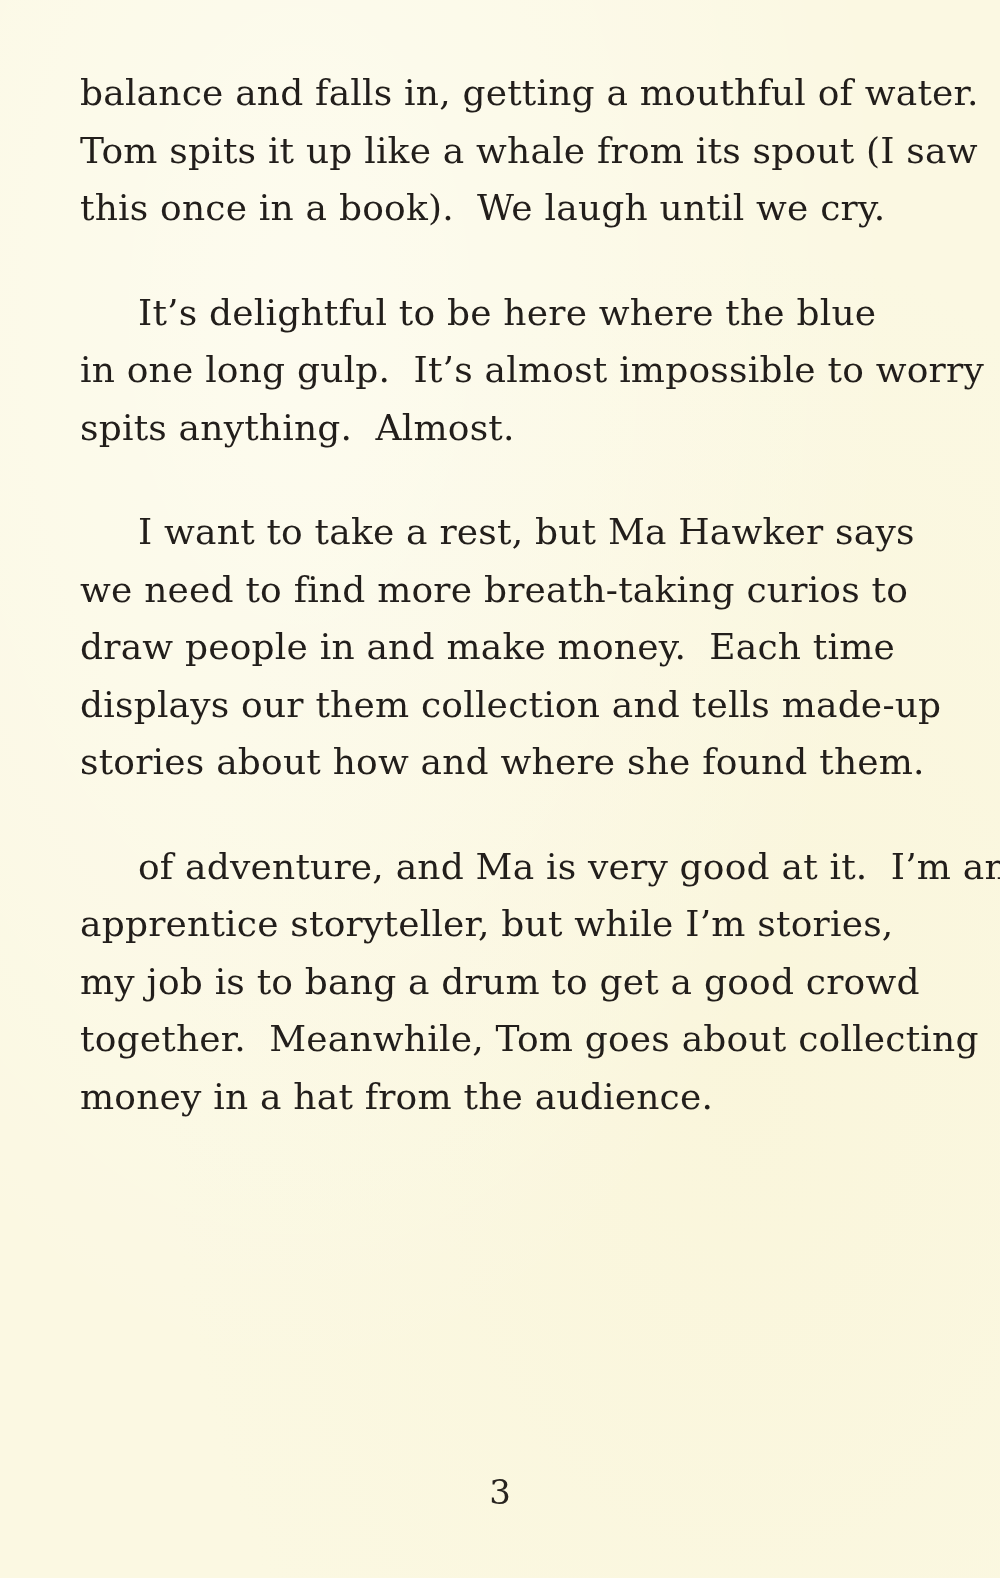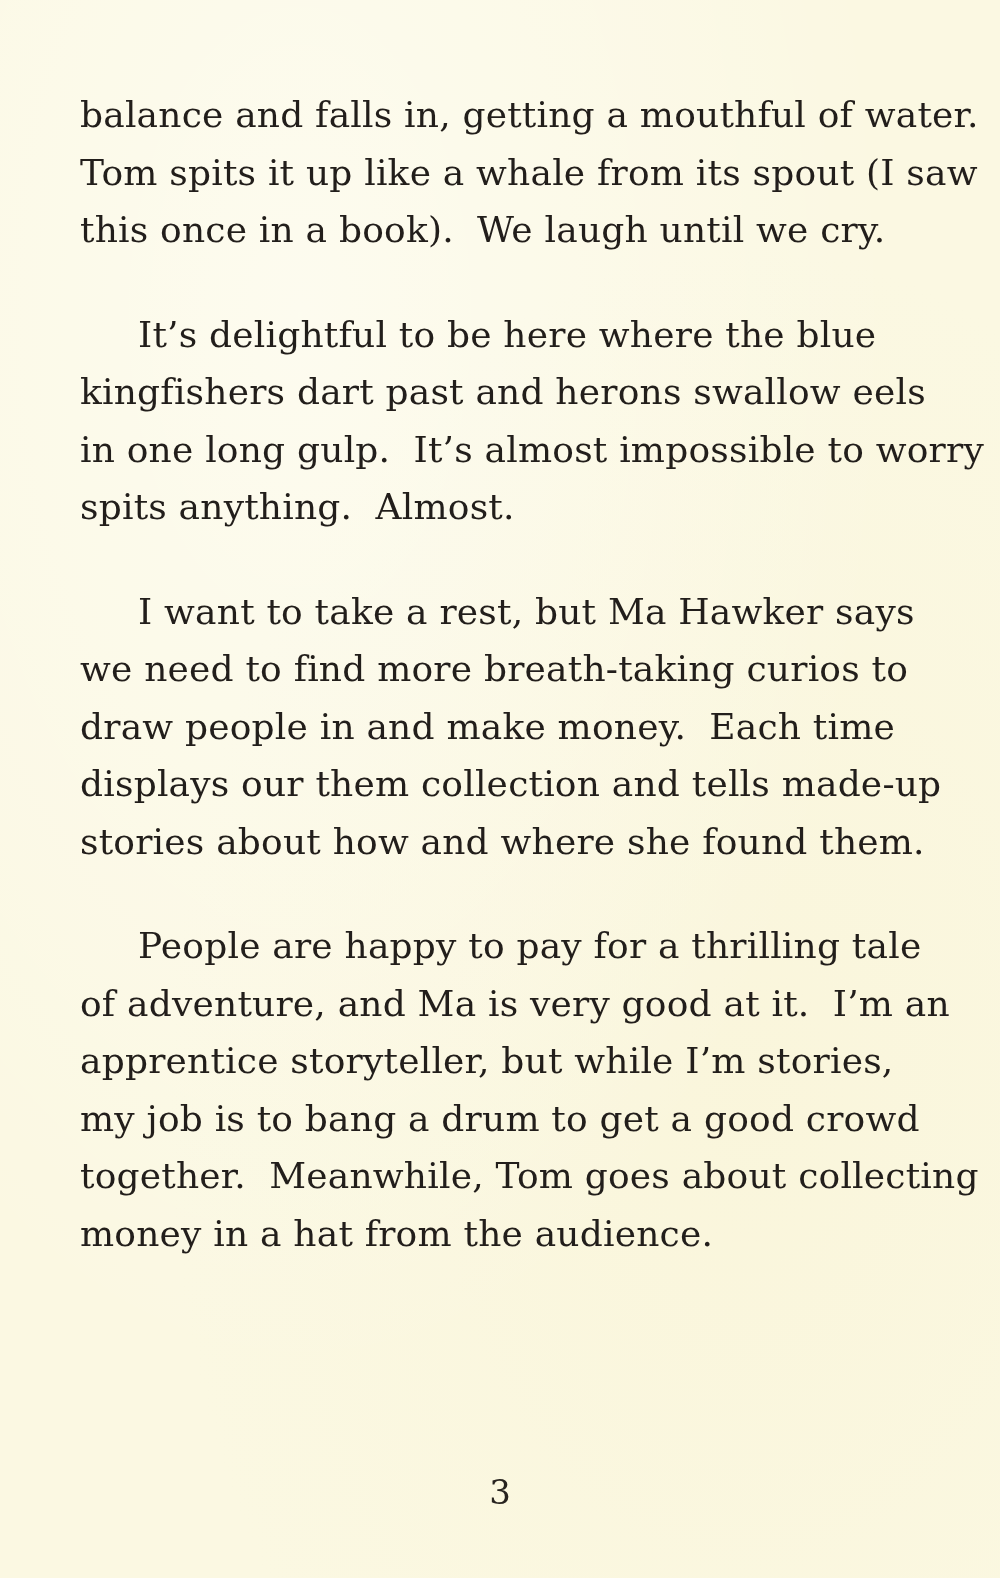--- a/index.html
+++ b/index.html
@@ -15,21 +15,21 @@
   }
   .page {
     position: relative;
     width: 1000px;
     height: 1578px;
     background:
       radial-gradient(ellipse at 30% 20%, rgba(255,255,252,0.5), rgba(255,255,252,0) 60%),
       radial-gradient(ellipse at 75% 70%, rgba(249,244,215,0.6), rgba(249,244,215,0) 55%),
       #fbf8e2;
     box-sizing: border-box;
-    padding: 86px 70px 0 80px;
+    padding: 64px 70px 0 80px;
     color: #221e1b;
   }
   .text-block {
     width: 856px;
   }
   .para {
     margin: 0 0 47px 0;
   }
   .para:last-child {
     margin-bottom: 0;
@@ -58,33 +58,31 @@
 
 <div class="page">
   <div class="text-block" id="text-block">
       <div class="para">
         <div class="line">balance and falls in, getting a mouthful of water.</div>
         <div class="line">Tom spits it up like a whale from its spout (I saw</div>
         <div class="line">this once in a book).  We laugh until we cry.</div>
       </div>
       <div class="para indented">
         <div class="line">It’s delightful to be here where the blue</div>
-        <div class="line">kingfishers dart past and herons swallow eels</div>
         <div class="line">in one long gulp.  It’s almost impossible to worry</div>
         <div class="line">spits anything.  Almost.</div>
       </div>
       <div class="para indented">
         <div class="line">I want to take a rest, but Ma Hawker says</div>
         <div class="line">we need to find more breath-taking curios to</div>
         <div class="line">draw people in and make money.  Each time</div>
         <div class="line">displays our them collection and tells made-up</div>
         <div class="line">stories about how and where she found them.</div>
       </div>
       <div class="para indented">
-        <div class="line">People are happy to pay for a thrilling tale</div>
         <div class="line">of adventure, and Ma is very good at it.  I’m an</div>
         <div class="line">apprentice storyteller, but while I’m stories,</div>
         <div class="line">my job is to bang a drum to get a good crowd</div>
         <div class="line">together.  Meanwhile, Tom goes about collecting</div>
         <div class="line">money in a hat from the audience.</div>
       </div>
     </div>
   <div class="page-number">3</div>
 </div>
 

